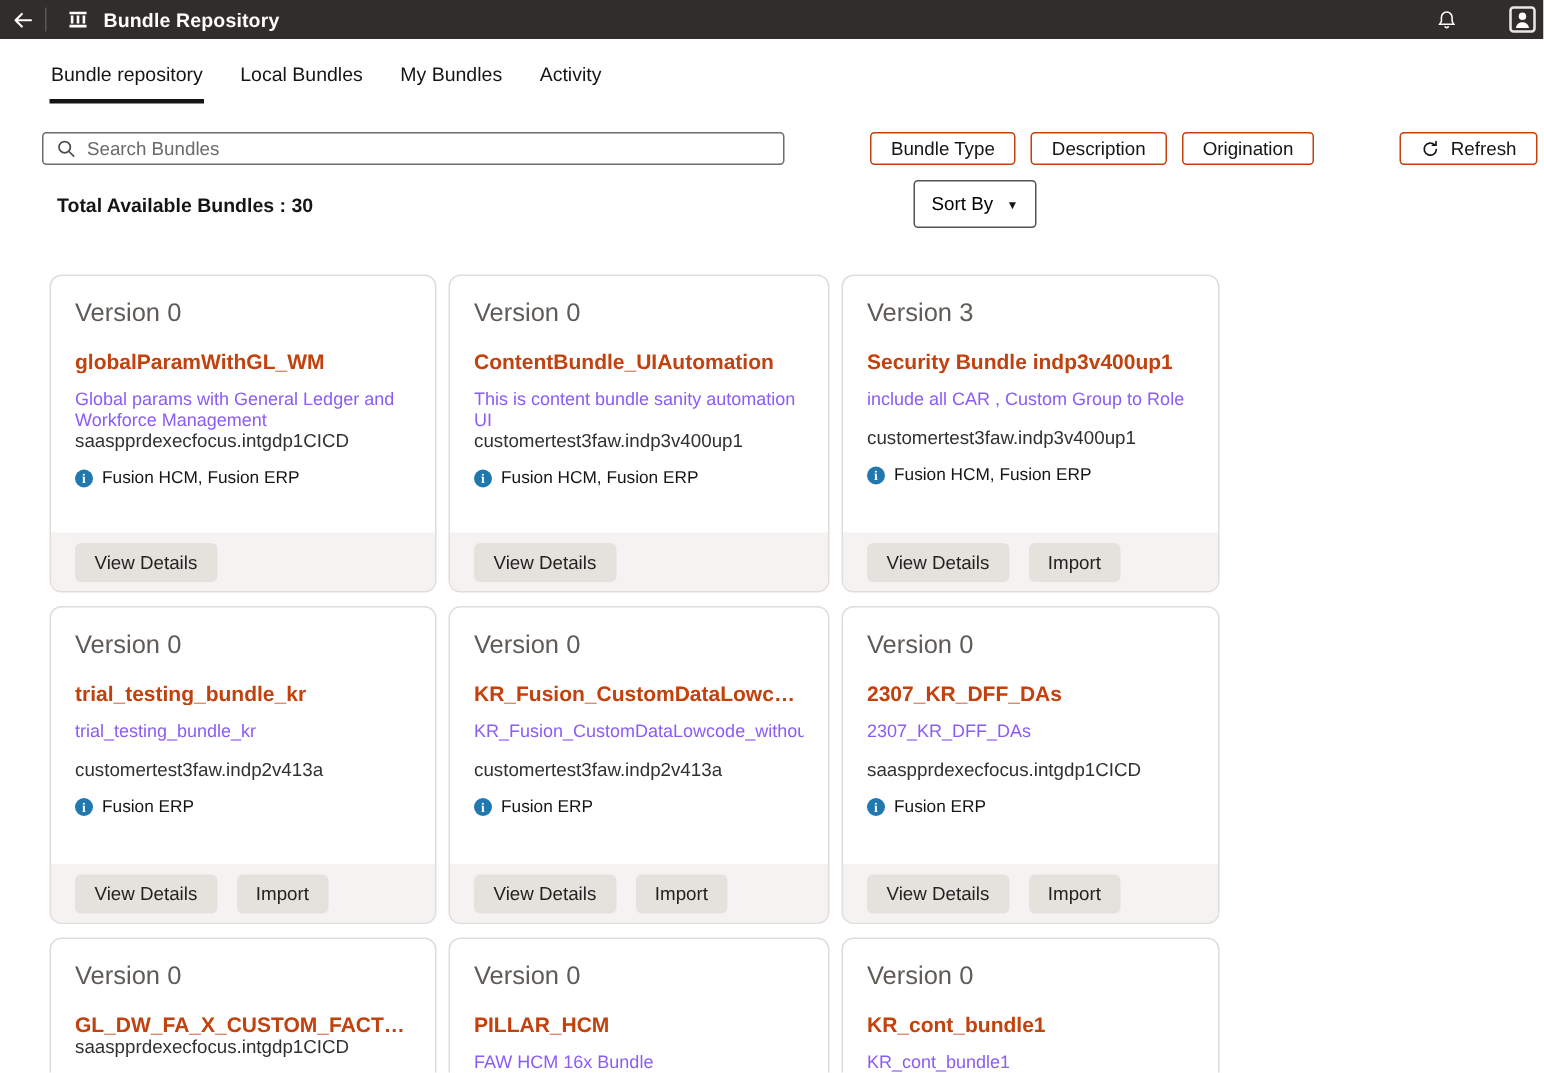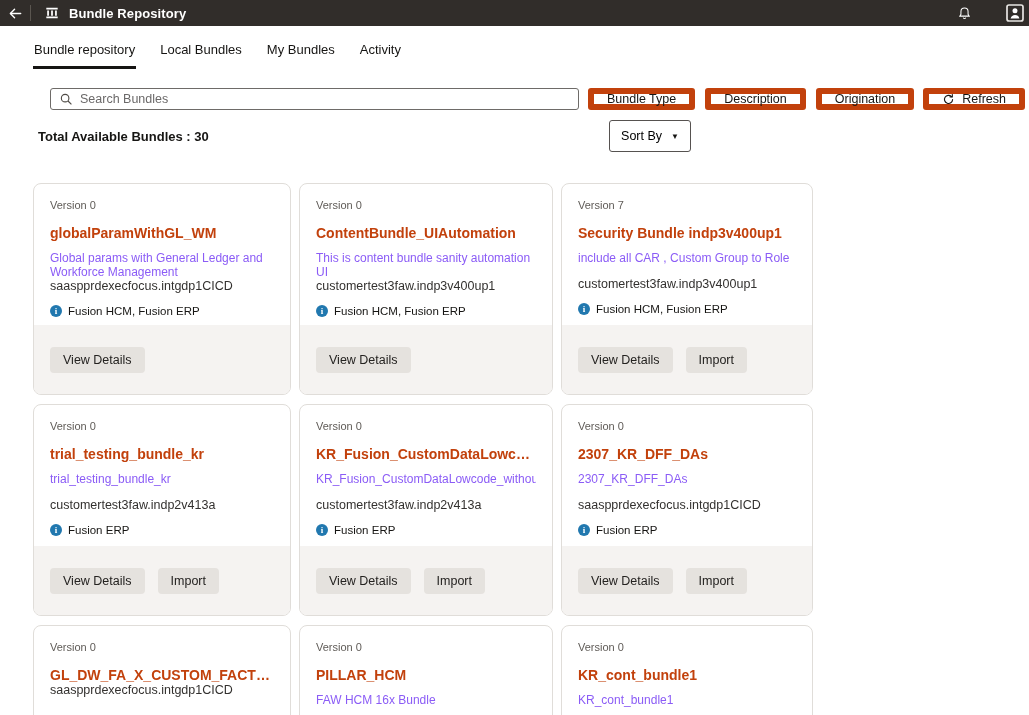--- a/index.html
+++ b/index.html
@@ -15,56 +15,56 @@
   .appbar .spacer { flex:1; }
   .appbar .bell { margin-right:34px; display:flex; align-items:center; cursor:pointer; }
   .appbar .avatar { margin-right:5px; display:flex; align-items:center; cursor:pointer; }
 
   
   .tabs { display:flex; gap:23px; padding:0 0 0 33px; margin-top:12px; border-bottom:1px solid transparent; }
   .tab { font-size:13px; color:#161513; padding:4px 1px 9px; cursor:pointer; }
   .tab.active { border-bottom:3px solid #161513; font-weight:normal; }
 
   
-  .toolbar { display:flex; align-items:center; margin:18px 4px 0 50px; }
+  .toolbar { display:flex; align-items:center; margin:18px 4px 0 28px;gap:48px; }
   .searchbox { width:653px; height:22px; border:1px solid #6e6b68; border-radius:3px;
     display:flex; align-items:center; padding:0 8px; gap:7px; background:#fff; }
   .searchbox input { border:none; outline:none; flex:1; font-size:12.5px;
     font-family:"Liberation Sans", sans-serif; color:#161513; background:transparent; }
   .searchbox input::placeholder { color:#6b6969; }
   .toolbar .btns { display:flex; gap:10px; margin-left:9px; }
-  .pillbtn { height:22px; border:6px solid #c2410c; border-radius:3px; background:#fff;
+  .pillbtn { height:22px; border:1px solid #c2410c; border-radius:3px; background:#fff;
     font-size:12.5px; color:#161513; padding:0 13px; display:flex; align-items:center; gap:7px;
     cursor:pointer; font-family:"Liberation Sans", sans-serif; white-space:nowrap;text-align:right; }
 
   .countrow { display:flex; align-items:center; justify-content:space-between;
     margin:10px 0 0 38px; width:653px; }
   .total { font-size:13px; font-weight:bold; }
   .sortbtn { height:32px; border:1px solid #565250; border-radius:3px; background:#fff;
     font-size:12.5px; padding:0 11px; display:flex; align-items:center; gap:9px; cursor:pointer; }
   .caret { font-size:8px; color:#161513; }
 
   
   .grid { margin:31px 0 0 33px; width:782px; display:grid;
     grid-template-columns:258px 254px 252px; column-gap:8px; row-gap:9px; }
   .card { position:relative; height:212px; background:#fff; border:1px solid #e0ddd9;
     border-radius:8px; overflow:hidden; }
   .card-body { padding:15px 16px 0; }
-  .c-version { font-size:11px; color:#5f5b57; }
+  .c-version { font-size:17px; color:#5f5b57; }
   .c-title { margin-top:14px; font-size:14px; font-weight:bold; color:#c2410c;
     white-space:nowrap; overflow:hidden; text-overflow:ellipsis; }
   .c-desc { margin-top:10px; font-size:12px; line-height:14px; color:#8b5cf6; min-height:26px;
     overflow:hidden; }
   .c-source { font-size:12.5px; color:#33312f; white-space:nowrap; overflow:hidden; }
   .c-apps { margin-top:12px; display:flex; align-items:center; gap:6px; }
   .info-dot { width:12px; height:12px; border-radius:50%; background:#2178af; color:#fff;
     font-size:9px; font-weight:bold; display:inline-flex; align-items:center; justify-content:center;
     font-family:"Liberation Serif", serif; flex:none; cursor:pointer; }
   .c-apps .lbl { font-size:11.5px; color:#161513; }
-  .c-footer { position:absolute; left:0; right:0; bottom:0; height:69px; background:#f5f3f1;
+  .c-footer { position:absolute; left:0; right:0; bottom:0; height:39px; background:#f5f3f1;
     display:flex; align-items:center; gap:13px; padding-left:16px; }
   .cardbtn { background:#e5e2de; border:none; border-radius:4px; padding:6px 13px;
     font-size:12.5px; color:#242220; font-family:"Liberation Sans", sans-serif; cursor:pointer; }
 </style>
 </head>
 <body>
 
 <div class="appbar">
   <div class="back">
     <svg viewBox="0 0 16 16" width="15" height="15" fill="none" stroke="#fff" stroke-width="1.5" stroke-linecap="round" stroke-linejoin="round">
@@ -163,21 +163,21 @@
         <span class="lbl">Fusion HCM, Fusion ERP</span>
       </div>
     </div>
     <div class="c-footer">
         <button class="cardbtn">View Details</button>
       </div>
   </div>
 
   <div class="card">
     <div class="card-body">
-      <div class="c-version">Version 7</div>
+      <div class="c-version">Version 3</div>
       <div class="c-title">Security Bundle indp3v400up1</div>
       <div class="c-desc">include all CAR , Custom Group to Role</div>
       <div class="c-source">customertest3faw.indp3v400up1</div>
       <div class="c-apps">
         <span class="info-dot">i</span>
         <span class="lbl">Fusion HCM, Fusion ERP</span>
       </div>
     </div>
     <div class="c-footer">
         <button class="cardbtn">View Details</button>

